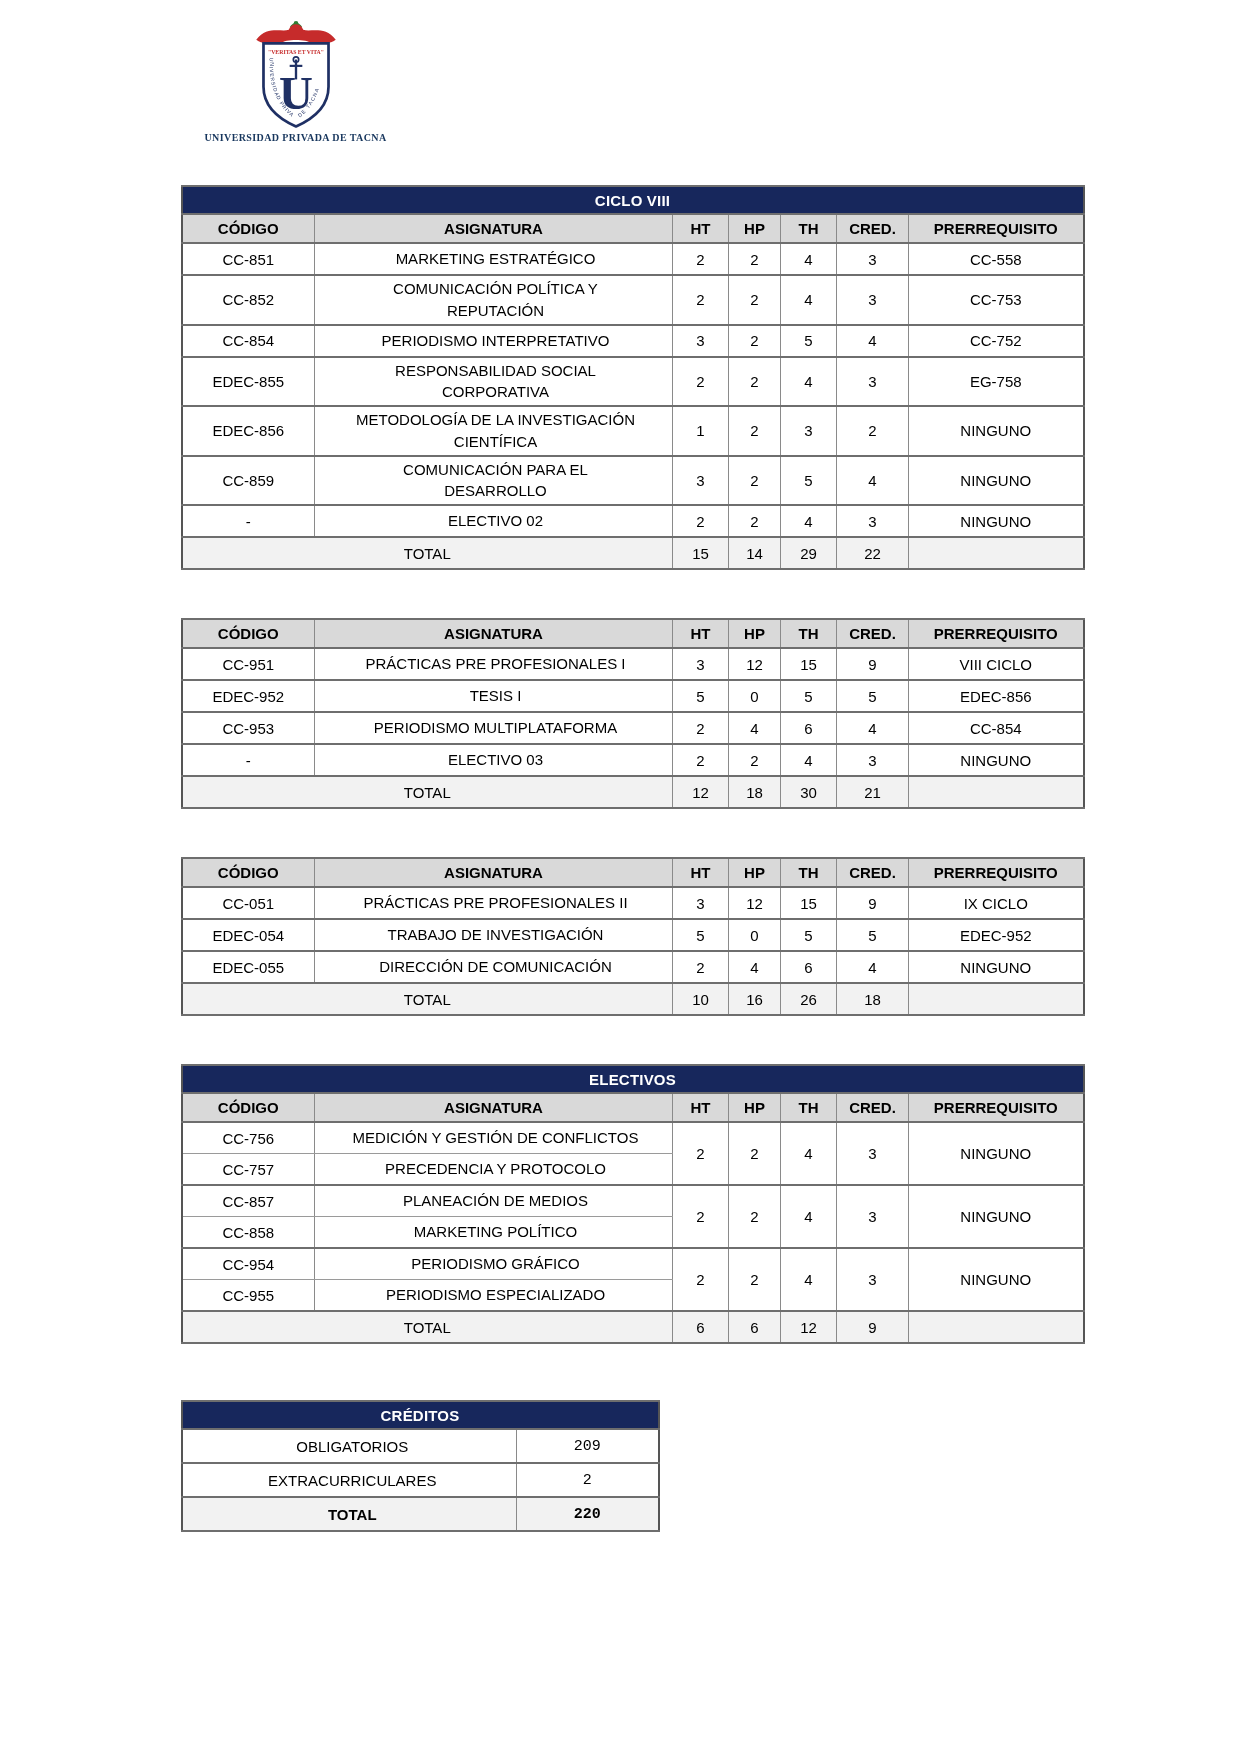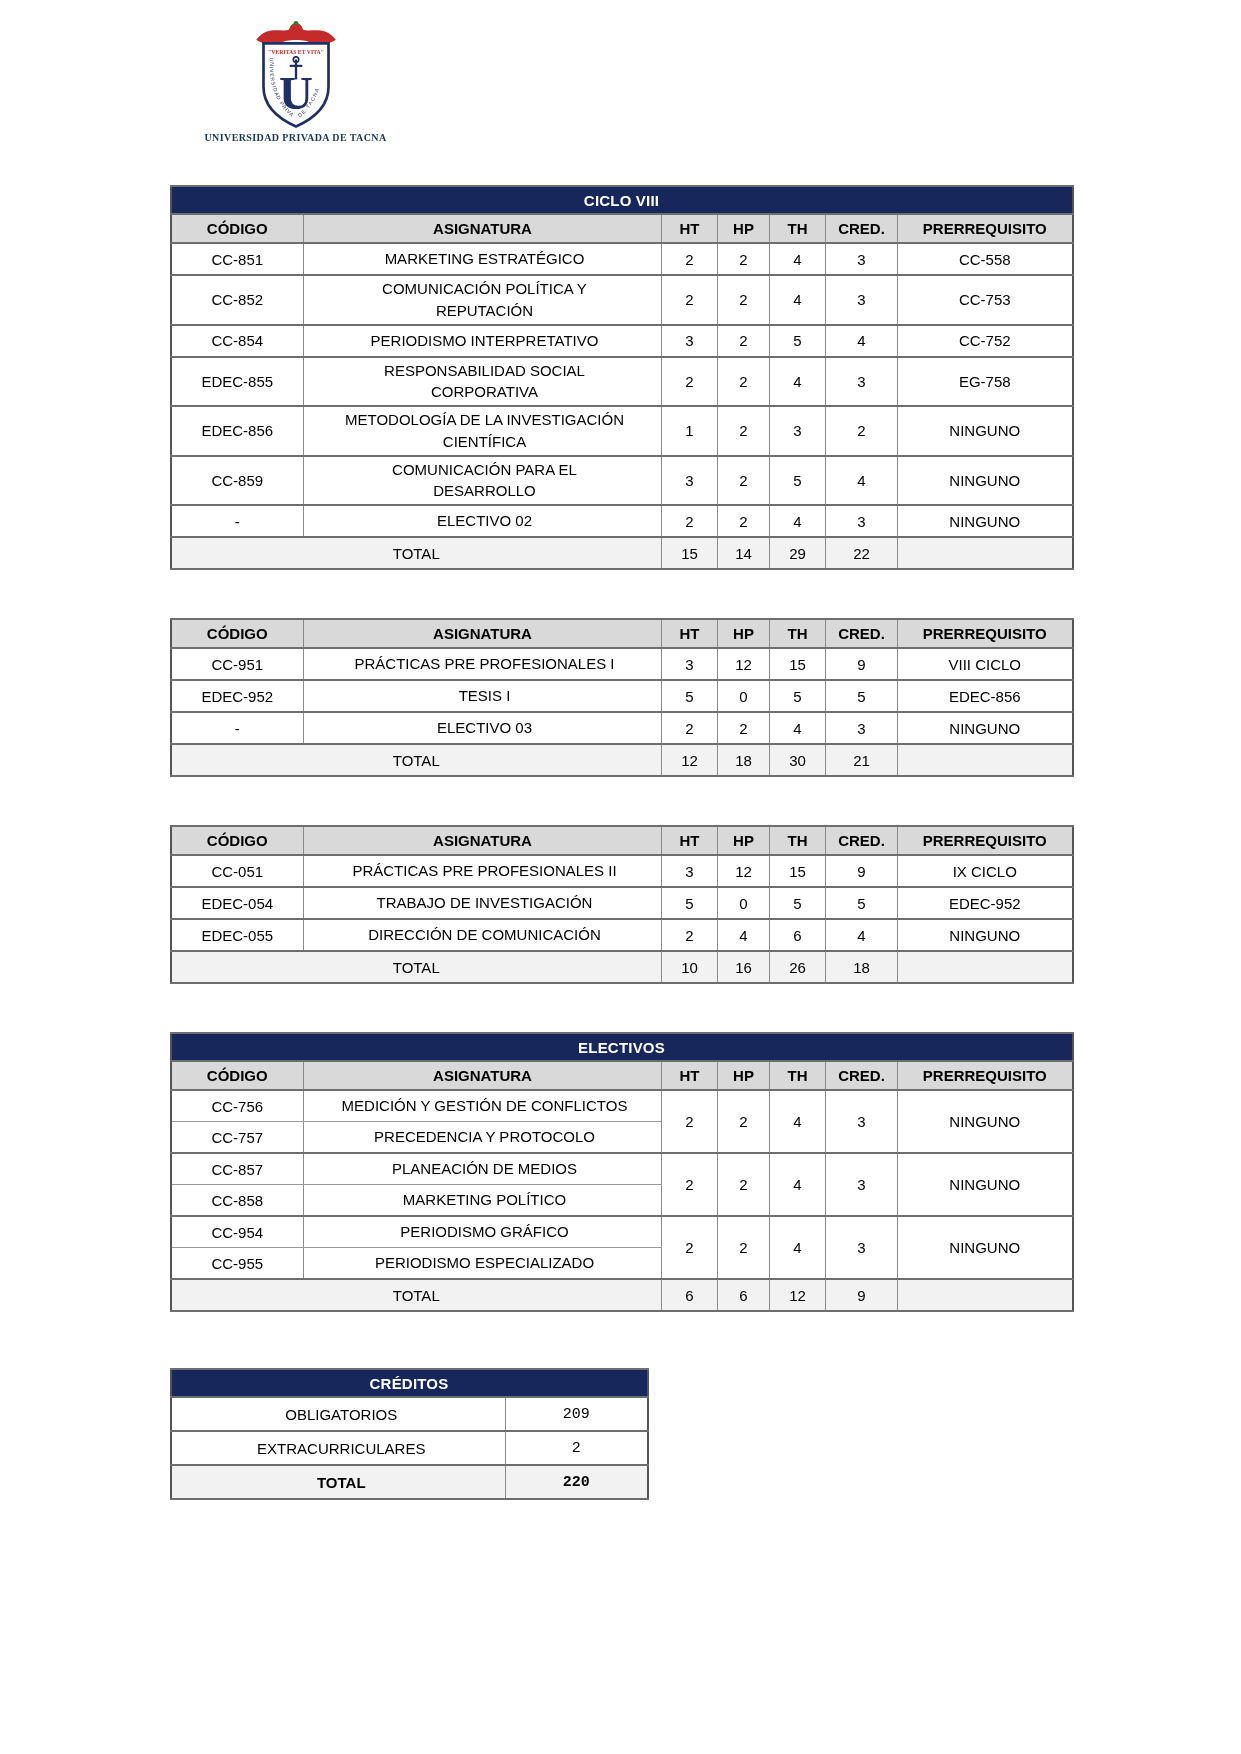--- a/index.html
+++ b/index.html
@@ -12,21 +12,21 @@
   
   .logo-block{width:232px;margin-left:10px;text-align:center;}
   .logo-block svg{display:block;margin:0 auto;}
   .uni-name{
     margin-top:2px;
     font-family:"Liberation Serif","DejaVu Serif",serif;
     font-weight:bold;font-size:10px;letter-spacing:.4px;color:#17365D;
     white-space:nowrap;
   }
   
-  table{border-collapse:collapse;table-layout:fixed;margin-left:0;}
+  table{border-collapse:collapse;table-layout:fixed;margin-left:11px;}
   table.ciclo-table{width:902px;}
   table.creditos-table{width:477px;}
   td{
     border-left:1px solid #8a8a8a;border-right:1px solid #8a8a8a;
     border-top:2px solid #6e6e6e;border-bottom:2px solid #6e6e6e;
     font-size:15px;padding:2px 4px;vertical-align:middle;
     text-align:center;height:26px;
   }
   table{border:2px solid #555;}
   .title-cell{
@@ -225,20 +225,29 @@
           <tr class="data-row">
             <td class="codigo">EDEC-952</td>
             <td class="asig">TESIS I</td>
             <td class="num">5</td>
             <td class="num">0</td>
             <td class="num">5</td>
             <td class="num">5</td>
             <td class="prereq">EDEC-856</td>
           </tr>
           <tr class="data-row">
+            <td class="codigo">CC-953</td>
+            <td class="asig">PERIODISMO MULTIPLATAFORMA</td>
+            <td class="num">2</td>
+            <td class="num">4</td>
+            <td class="num">6</td>
+            <td class="num">4</td>
+            <td class="prereq">CC-854</td>
+          </tr>
+          <tr class="data-row">
             <td class="codigo">-</td>
             <td class="asig">ELECTIVO 03</td>
             <td class="num">2</td>
             <td class="num">2</td>
             <td class="num">4</td>
             <td class="num">3</td>
             <td class="prereq">NINGUNO</td>
           </tr>
           <tr class="total-row">
             <td class="total-label" colspan="2">TOTAL</td>

